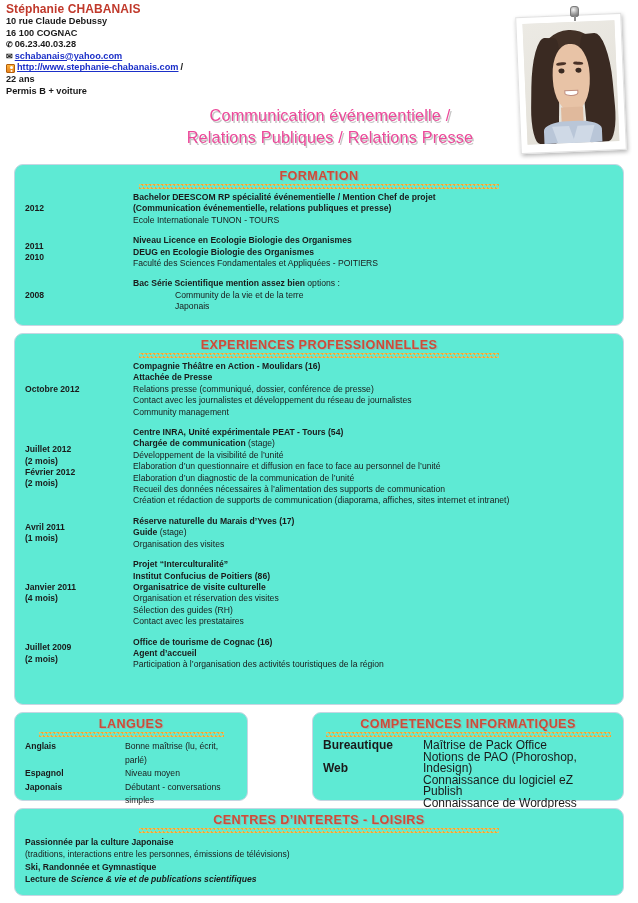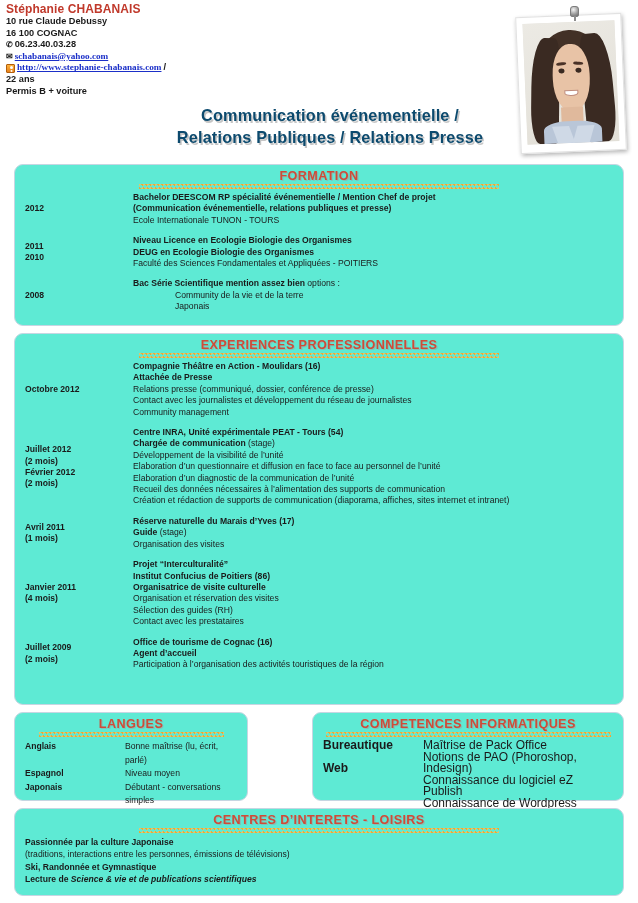--- a/index.html
+++ b/index.html
@@ -42,21 +42,20 @@
     font-weight: bold;
     white-space: nowrap;
     display: flex;
     align-items: center;
     gap: 2px;
   }
   .contact a {
     color: #1b2fc8;
     text-decoration: underline;
     font-weight: bold;
-    font-family: Liberation Serif, serif;
   }
   .ico {
     display: inline-block;
     font-size: 8px;
     line-height: 10px;
     color: #222;
   }
   .ico-web {
     width: 9px; height: 9px;
     background: linear-gradient(#fcb23c, #e8821b);
@@ -75,22 +74,22 @@
     background: #fff;
     box-shadow: 0 3.6px 0 -0.5px #fff;
   }
 
   .job-title {
     position: absolute;
     left: 146px;
     top: 104px;
     width: 368px;
     text-align: center;
-    color: #0c4a6e;
-    font-weight: bold;
+    color: #ec4899;
+    font-weight: normal;
     font-size: 16.2px;
     line-height: 22px;
     letter-spacing: .2px;
     text-shadow: 1.5px 1.5px 0 rgba(150,150,150,.55);
   }
 
   
   .photo-wrap {
     position: absolute;
     right: 8px;

